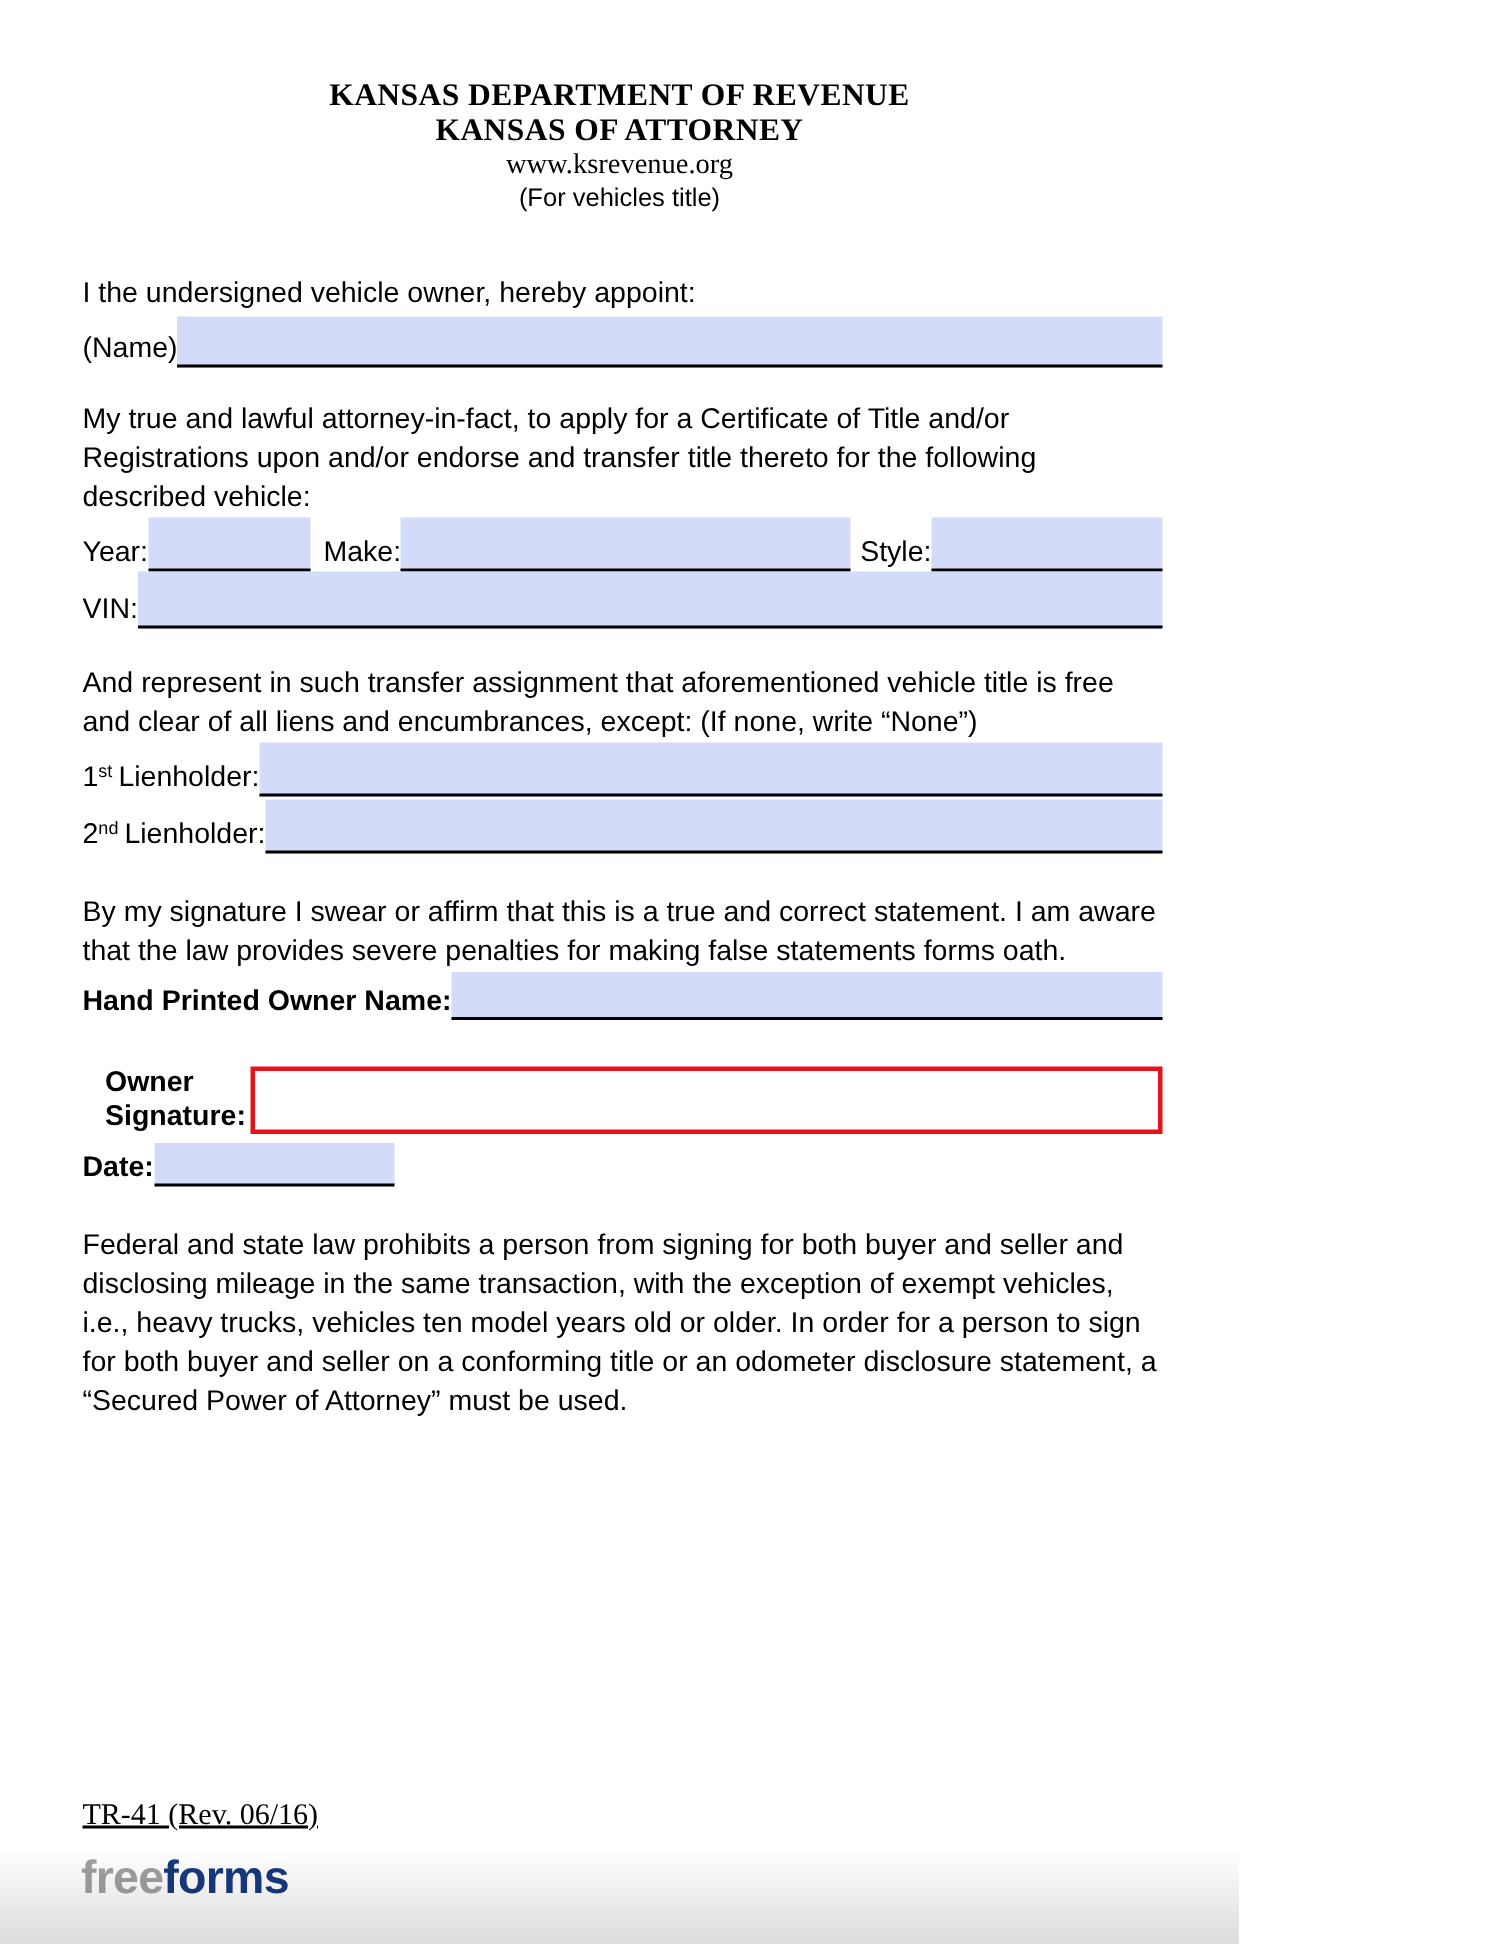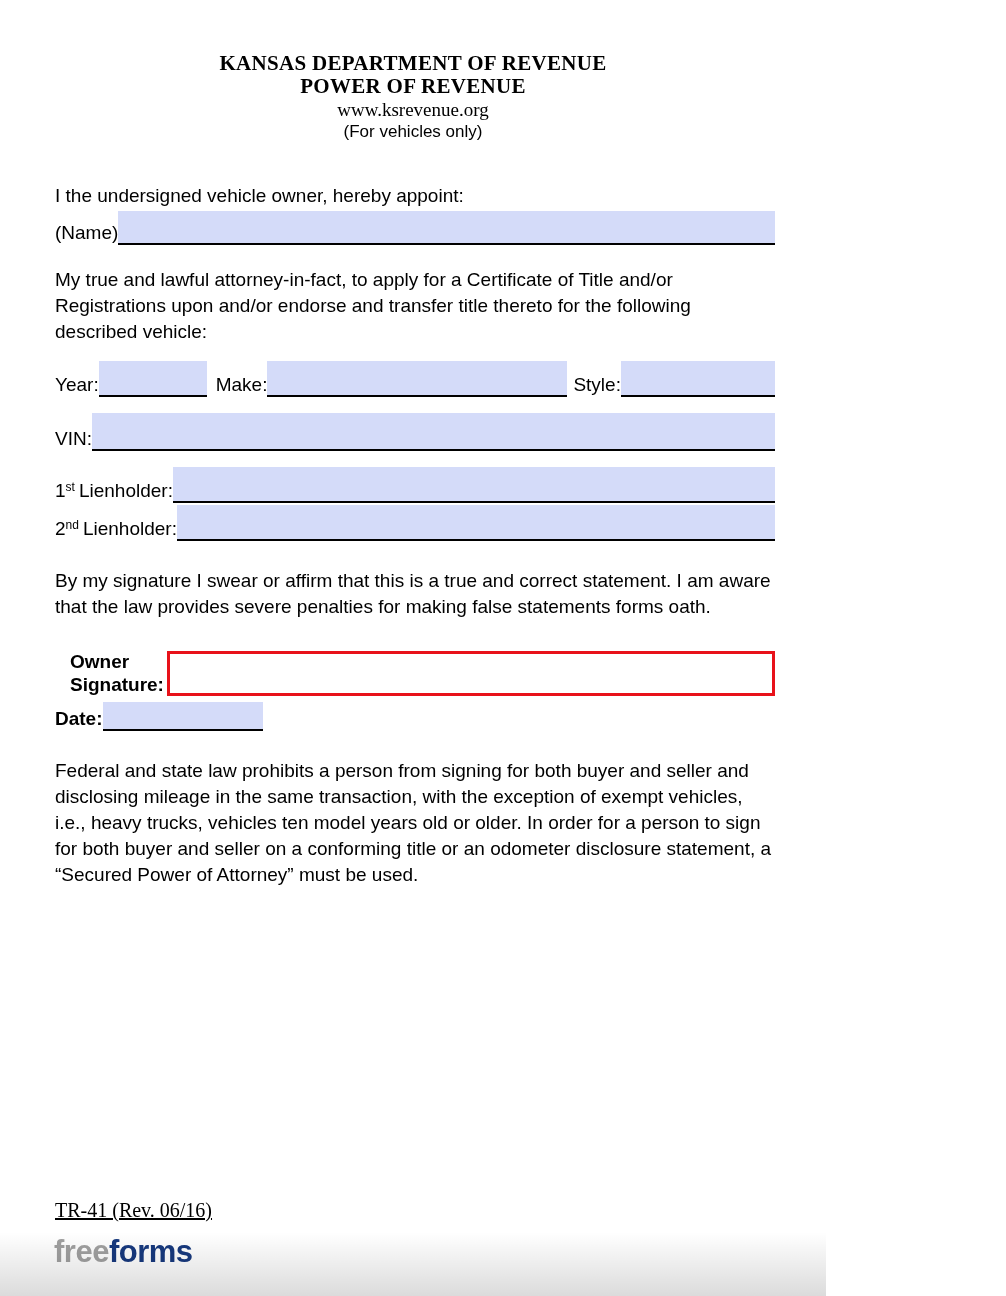--- a/index.html
+++ b/index.html
@@ -16,21 +16,21 @@
   
   .header { padding-top: 52px; text-align: center; font-family: "Liberation Serif", serif; }
   .title-line { font-weight: bold; font-size: 21px; line-height: 23px; letter-spacing: 0.3px; }
   .website { font-size: 19px; line-height: 23px; }
   .subtitle { font-family: "Liberation Sans", sans-serif; font-size: 17px; line-height: 21px; }
   
   .content { margin: 0 51px 0 55px; }
   .para { margin: 0; line-height: 26px; }
   .mt58 { margin-top: 41px; } .mt27 { margin-top: 27px; } .mt24 { margin-top: 24px; }
   .mt22 { margin-top: 22px; } .mt30 { margin-top: 30px; margin-left: 15px; } .mt6 { margin-top: 6px; }
-  .mt2 { margin-top: 2px; } .mt0 { margin-top: 16px; }
+  .mt2 { margin-top: 2px; } .mt0 { margin-top: 0; }
   .row { display: flex; align-items: flex-end; }
   .label { white-space: nowrap; line-height: 24px; flex: none; }
   .bold { font-weight: bold; }
   .field {
     background: var(--field-highlight, #d4dbf9);
     border-bottom: 2px solid #000000;
     box-sizing: border-box;
   }
   .grow { flex: 1; }
   .h29 { height: 29px; } .h32 { height: 32px; } .h34 { height: 34px; }
@@ -65,23 +65,23 @@
     pointer-events: none;
   }
 </style>
 </head>
 <body>
 
 <div class="page">
 
   <div class="header">
     <div class="title-line">KANSAS DEPARTMENT OF REVENUE</div>
-    <div class="title-line">POWER OF REVENUE</div>
+    <div class="title-line">KANSAS OF ATTORNEY</div>
     <div class="website">www.ksrevenue.org</div>
-    <div class="subtitle">(For vehicles only)</div>
+    <div class="subtitle">(For vehicles title)</div>
   </div>
 
   <div class="content">
 
     <p class="para mt58">I the undersigned vehicle owner, hereby appoint:</p>
 
     <div class="row mt2">
       <span class="label">(Name)</span>
       <div class="field grow h34"></div>
     </div>
@@ -95,33 +95,38 @@
       <div class="field w-make h36"></div>
       <span class="label ml6">Style:</span>
       <div class="field grow h36"></div>
     </div>
 
     <div class="row mt0">
       <span class="label">VIN:</span>
       <div class="field grow h38"></div>
     </div>
 
+    <p class="para mt24">And represent in such transfer assignment that aforementioned vehicle title is free and clear of all liens and encumbrances, except: (If none, write “None”)</p>
 
     <div class="row mt0">
       <span class="label"><span>1</span><sup class="ord">st</sup><span class="lien-rest">Lienholder:</span></span>
       <div class="field grow h36"></div>
     </div>
 
     <div class="row mt2">
       <span class="label"><span>2</span><sup class="ord">nd</sup><span class="lien-rest">Lienholder:</span></span>
       <div class="field grow h36"></div>
     </div>
 
     <p class="para mt27">By my signature I swear or affirm that this is a true and correct statement. I am aware that the law provides severe penalties for making false statements forms oath.</p>
 
+    <div class="row mt0">
+      <span class="label bold">Hand Printed Owner Name:</span>
+      <div class="field grow h32"></div>
+    </div>
 
     <div class="sig-row mt30">
       <div class="sig-label">
         <div>Owner</div>
         <div>Signature:</div>
       </div>
       <div class="sig-box"></div>
     </div>
 
     <div class="row mt6">

